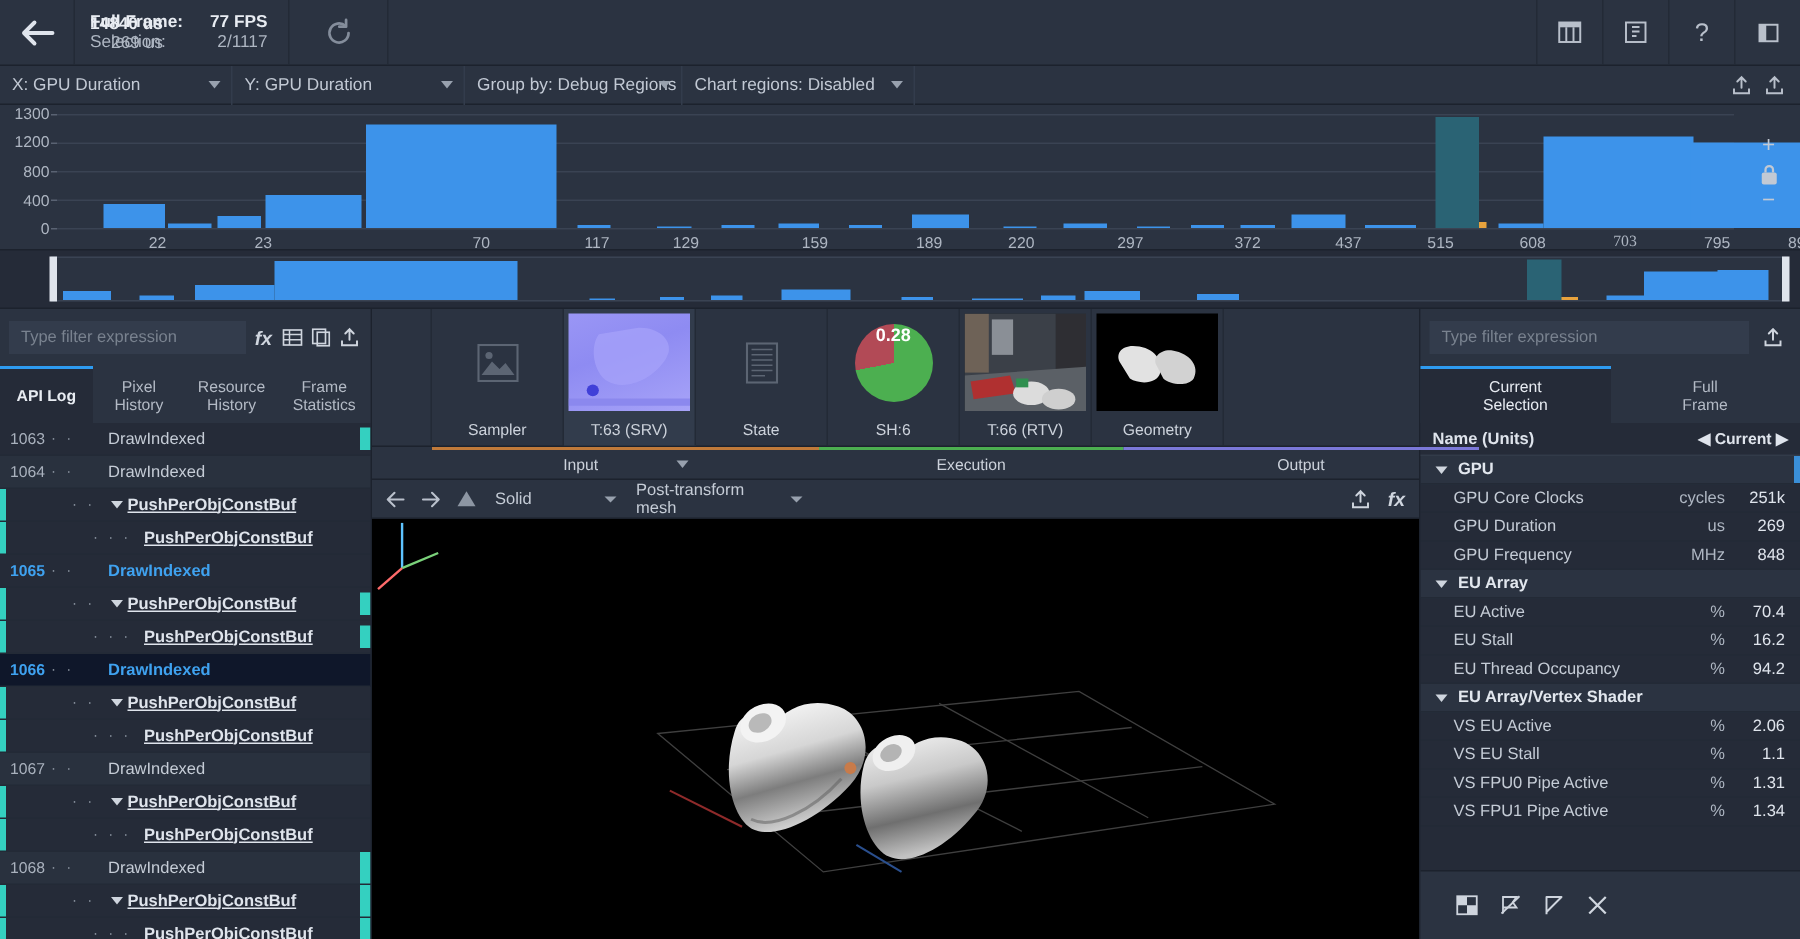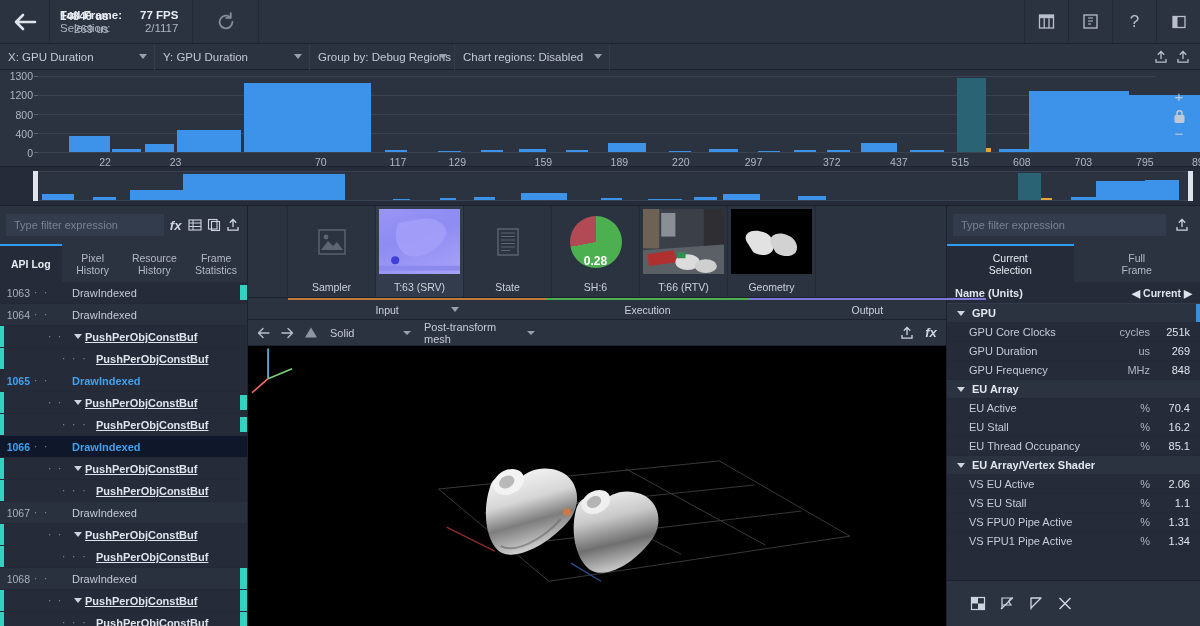--- a/index.html
+++ b/index.html
@@ -271,21 +271,21 @@
       <div class="xlab" style="left: 32.2%;">117</div>
       <div class="xlab" style="left: 37.5%;">129</div>
       <div class="xlab" style="left: 45.2%;">159</div>
       <div class="xlab" style="left: 52%;">189</div>
       <div class="xlab" style="left: 57.5%;">220</div>
       <div class="xlab" style="left: 64%;">297</div>
       <div class="xlab" style="left: 71%;">372</div>
       <div class="xlab" style="left: 77%;">437</div>
       <div class="xlab" style="left: 82.5%;">515</div>
       <div class="xlab" style="left: 88%;">608</div>
-      <div class="xlab" style="left: 93.5%;">703</div>
+      <div class="xlab" style="left: 93.5%; font-family: Liberation Serif, serif;">703</div>
       <div class="xlab" style="left: 99%;">795</div>
       <div class="xlab" style="left: 104%;">895</div>
     </div>
 
   <div class="minimap">
     <div class="mm-track" id="mm-track">
         <div class="mm-bar" style="left: 96%; width: 3%; height: 72%; background: rgb(61, 147, 234);"></div>
         <div class="mm-bar" style="left: 91.8%; width: 7%; height: 68%; background: rgb(61, 147, 234);"></div>
         <div class="mm-bar" style="left: 89.6%; width: 2.2%; height: 10%; background: rgb(61, 147, 234);"></div>
         <div class="mm-bar" style="left: 85%; width: 3%; height: 7%; background: rgb(232, 163, 61);"></div>
@@ -484,21 +484,21 @@
             <div class="img">
               <svg width="24" height="28" viewBox="0 0 24 28">
                 <rect x="2" y="1" width="20" height="26" stroke="#5c6573" stroke-width="1.4" fill="none"></rect>
                 <path d="M5 5 h14 M5 8.5 h14 M5 12 h14 M5 15.5 h14 M5 19 h14 M5 22.5 h9" stroke="#5c6573" stroke-width="1"></path>
               </svg>
             </div>
             <div class="cap">State</div>
           </div>
           <div class="thumbcell">
             <div class="img">
-              <div style="position:relative;width:52px;height:52px;border-radius:50%;background:conic-gradient(#4caf50 0turn 0.72turn,#b24a56 0.72turn 1turn);display:flex;align-items:flex-end;justify-content:center;">
+              <div style="position:relative;width:52px;height:52px;border-radius:50%;background:conic-gradient(#4caf50 0turn 0.72turn,#b24a56 0.72turn 1turn);display:flex;align-items:flex-start;justify-content:center;">
                 <span style="color:#fff;font-size:12px;font-weight:bold;">0.28</span>
               </div>
             </div>
             <div class="cap">SH:6</div>
           </div>
           <div class="thumbcell">
             <div class="img" style="margin: 3px; background: rgb(42, 47, 54);">
               <svg width="100%" height="100%" viewBox="0 0 80 66" preserveAspectRatio="none">
                 <rect width="80" height="66" fill="#3b4048"></rect>
                 <rect x="0" y="0" width="16" height="40" fill="#6e6257"></rect>
@@ -678,21 +678,21 @@
             <span class="mv">70.4</span>
           </div>
           <div class="mrow">
             <span class="mn">EU Stall</span>
             <span class="mu">%</span>
             <span class="mv">16.2</span>
           </div>
           <div class="mrow">
             <span class="mn">EU Thread Occupancy</span>
             <span class="mu">%</span>
-            <span class="mv">85.1</span>
+            <span class="mv">94.2</span>
           </div>
           <div class="grp">
             <span class="tri"></span>
             <span>EU Array/Vertex Shader</span>
           </div>
           <div class="mrow">
             <span class="mn">VS EU Active</span>
             <span class="mu">%</span>
             <span class="mv">2.06</span>
           </div>

